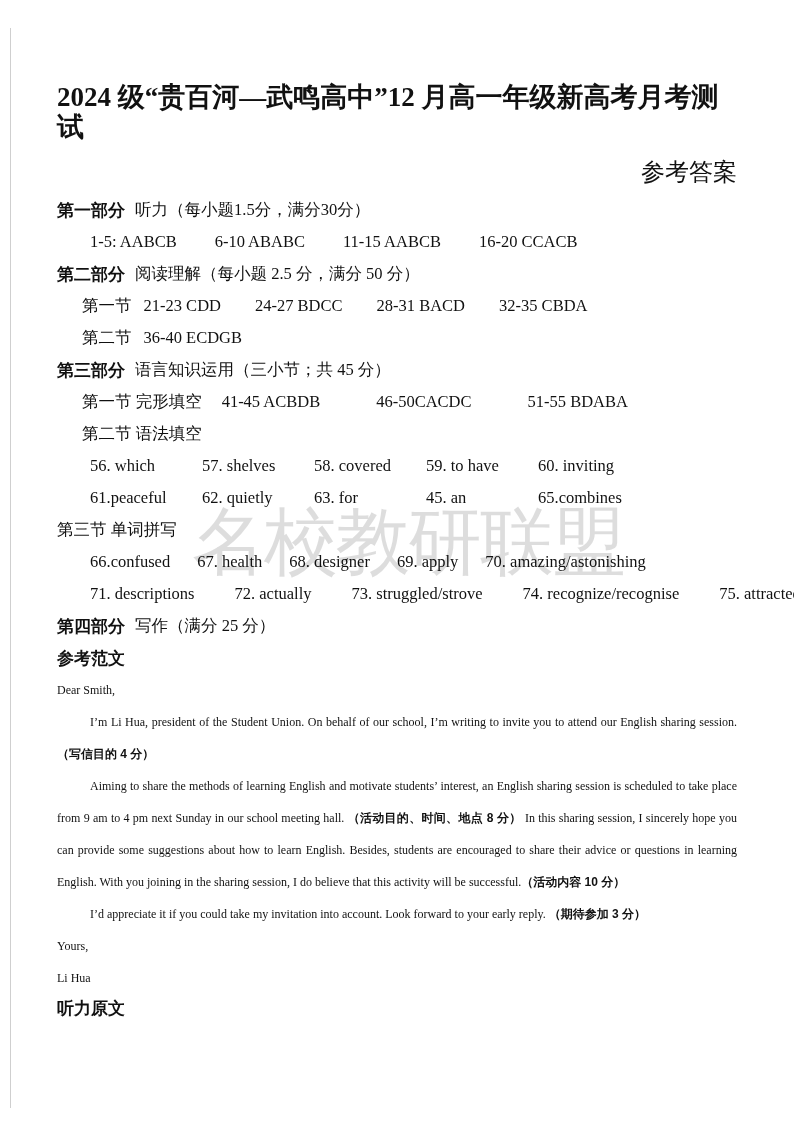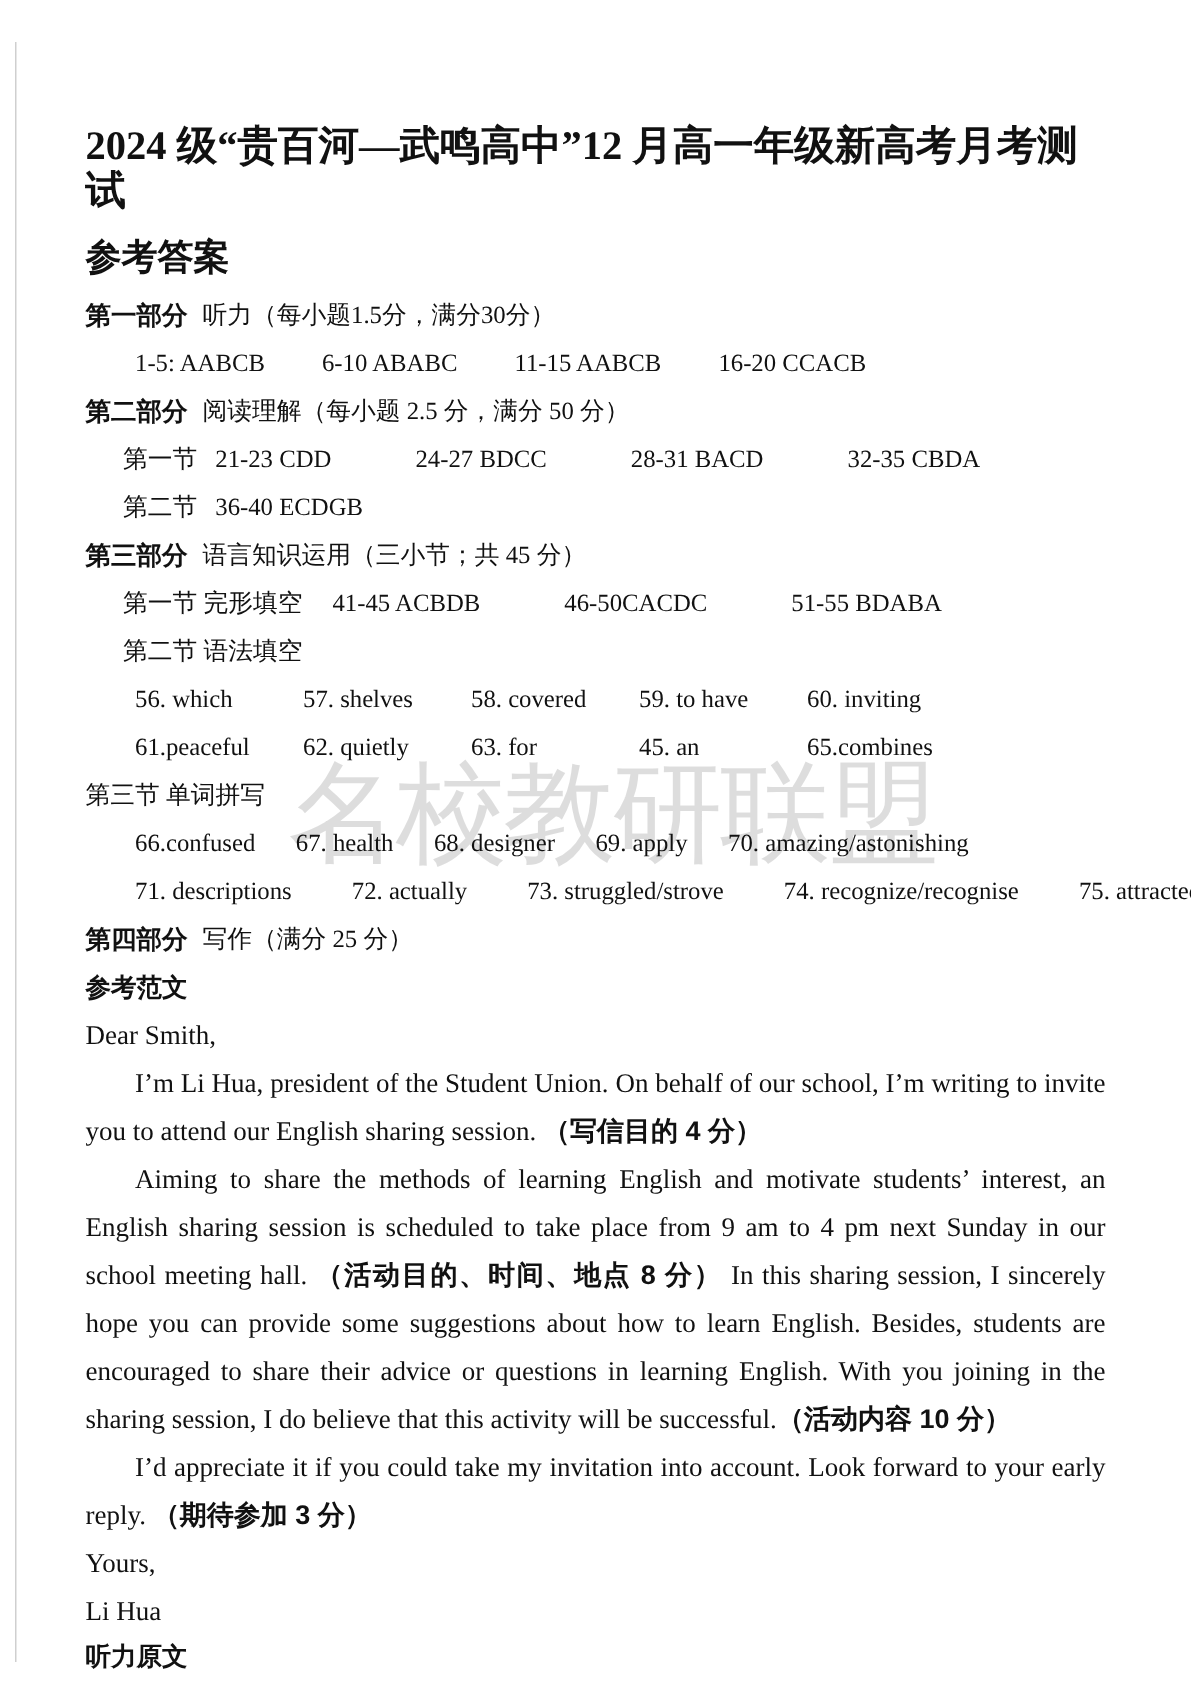--- a/index.html
+++ b/index.html
@@ -4,33 +4,33 @@
 <style>
   html,body{margin:0;padding:0;background:#fff;}
   .page{position:relative;width:794px;height:1123px;background:#ffffff;overflow:hidden;
         font-family:"Liberation Serif","DejaVu Serif",serif;color:#111;}
   .artifact-line{position:absolute;left:10px;top:28px;width:1px;height:1080px;background:#b5b5b5;opacity:.65;}
   .watermark{position:absolute;left:192px;top:492px;z-index:0;font-family:"Liberation Sans","DejaVu Sans",sans-serif;
              font-size:74px;line-height:100px;color:#000;opacity:.13;letter-spacing:-2px;white-space:nowrap;}
   .content{position:relative;z-index:1;padding:82px 57px 0 57px;}
   .title{margin:0;text-align:left;font-size:27px;line-height:30px;font-weight:700;
          font-family:"Liberation Serif","DejaVu Serif",serif;}
-  .subtitle{margin:16px 0 8px 0;text-align:left;font-size:24px;line-height:28px;font-weight:700;
+  .subtitle{margin:16px 0 8px 0;text-align:right;font-size:24px;line-height:28px;font-weight:400;
             font-family:"Liberation Sans","DejaVu Sans",sans-serif;}
   .line{height:32px;display:flex;align-items:center;font-size:16.5px;white-space:nowrap;}
   .part-label{font-family:"Liberation Sans","DejaVu Sans",sans-serif;font-weight:700;font-size:17px;margin-right:10px;}
   .part-desc{font-size:16.5px;}
   .ind1{padding-left:25px;}
   .ind2{padding-left:33px;}
   .sec-label{margin-right:12px;}
   .sec-label.wide{margin-right:20px;}
   .row{display:flex;align-items:center;}
-  .g38{gap:38px;justify-content:flex-end;} .g44{gap:56px;} .g42{gap:56px;font-family:Liberation Serif, serif;} .g27{gap:27px;justify-content:center;} .g30{gap:40px;}
+  .g38{gap:38px;justify-content:flex-end;} .g44{gap:34px;} .g42{gap:56px;font-family:Liberation Serif, serif;} .g27{gap:27px;justify-content:center;} .g30{gap:40px;}
   .cols .ans-item{min-width:112px;}
-  .essay p{margin:0;font-size:18px;line-height:32px;text-align:justify;}
+  .essay p{margin:0;font-size:12px;line-height:32px;text-align:justify;}
   .essay p.indent{text-indent:33px;}
   .run-bold{font-family:"Liberation Sans","DejaVu Sans",sans-serif;font-weight:700;}
   .signoff,.signature{text-align:right;line-height:32px;font-size:16.5px;margin:0;}
   .signoff{margin-top:3px;}
   .bottom-heading{margin:0;font-size:17px;line-height:30px;font-weight:700;
                   font-family:"Liberation Sans","DejaVu Sans",sans-serif;}
 </style>
 </head>
 <body>
 

